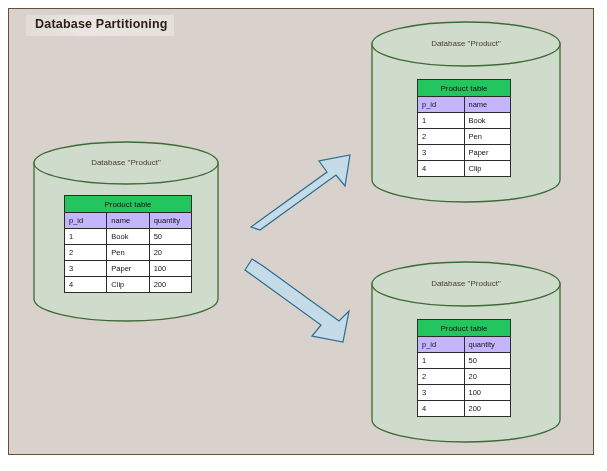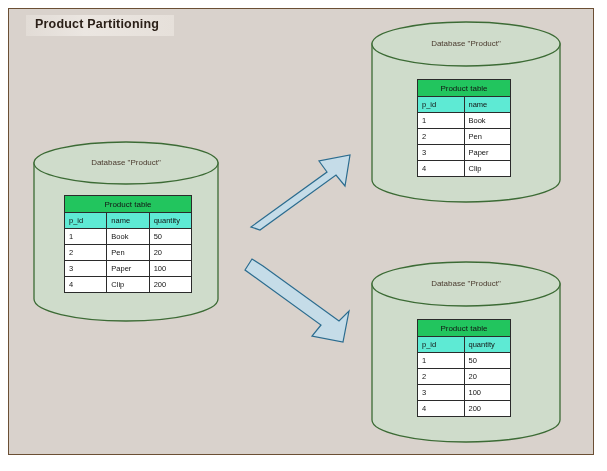--- a/index.html
+++ b/index.html
@@ -81,21 +81,21 @@
     overflow: hidden;
     white-space: nowrap;
   }
   .db-table td.tbl-title {
     background: #22c55e;
     text-align: center;
     font-size: 8px;
     height: 16px;
   }
   .db-table td.col-head {
-    background: #5eead4;
+    background: #c4b5fd;
   }
 
   
   #arrows {
     position: absolute;
     left: 0;
     top: 0;
     width: 586px;
     height: 447px;
     overflow: visible;
@@ -107,21 +107,21 @@
     stroke-width: 1.2;
     stroke-linejoin: miter;
   }
 </style>
 </head>
 <body>
 
 <div id="canvas">
 
   <div id="title-band"></div>
-  <div id="title-text">Product Partitioning</div>
+  <div id="title-text">Database Partitioning</div>
 
   <div class="cylinder" style="left:24px; top:132px; width:186px; height:180px;">
     <svg class="cyl-svg" width="186" height="180" viewBox="0 0 186 180">
       <path d="M1,22 L1,158 A92,22 0 0 0 185,158 L185,22 Z" fill="#cfdccb" stroke="#3c6b35" stroke-width="1.3"></path>
       <ellipse cx="93" cy="22" rx="92" ry="21" fill="#cfdccb" stroke="#3c6b35" stroke-width="1.3"></ellipse>
     </svg>
     <div class="cyl-label" style="top:17px;">Database "Product"</div>
 
     <table class="db-table" style="left:31px; top:54px; width:128px;">
       <tbody>

